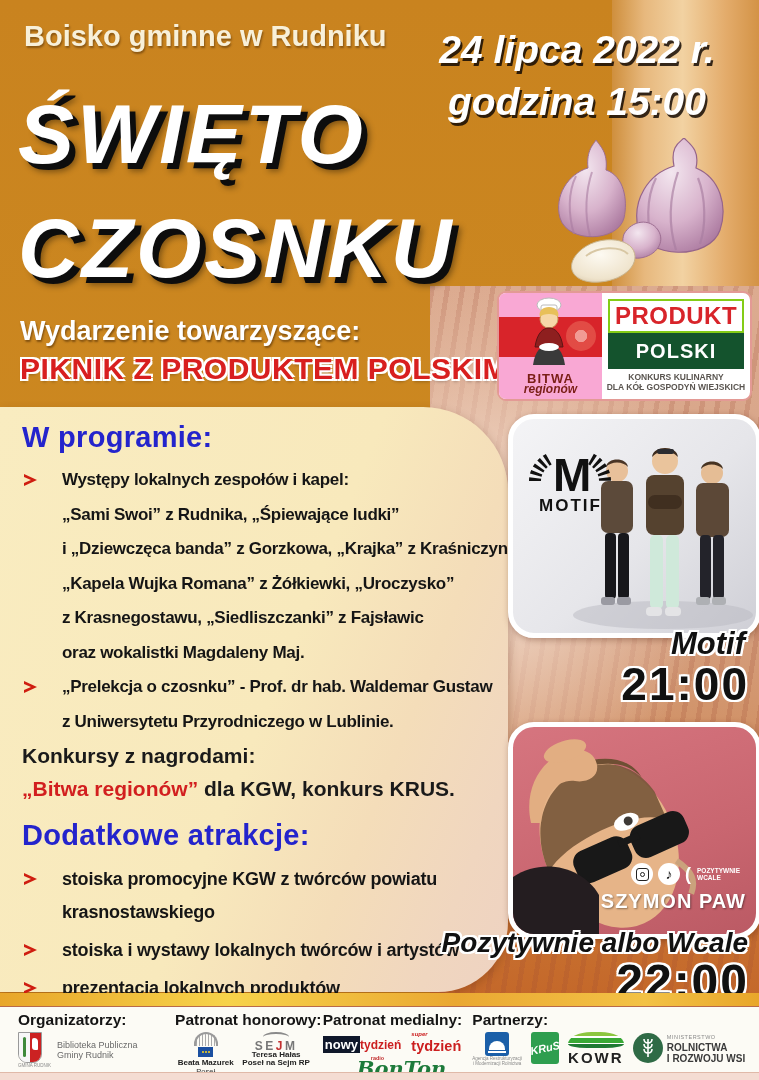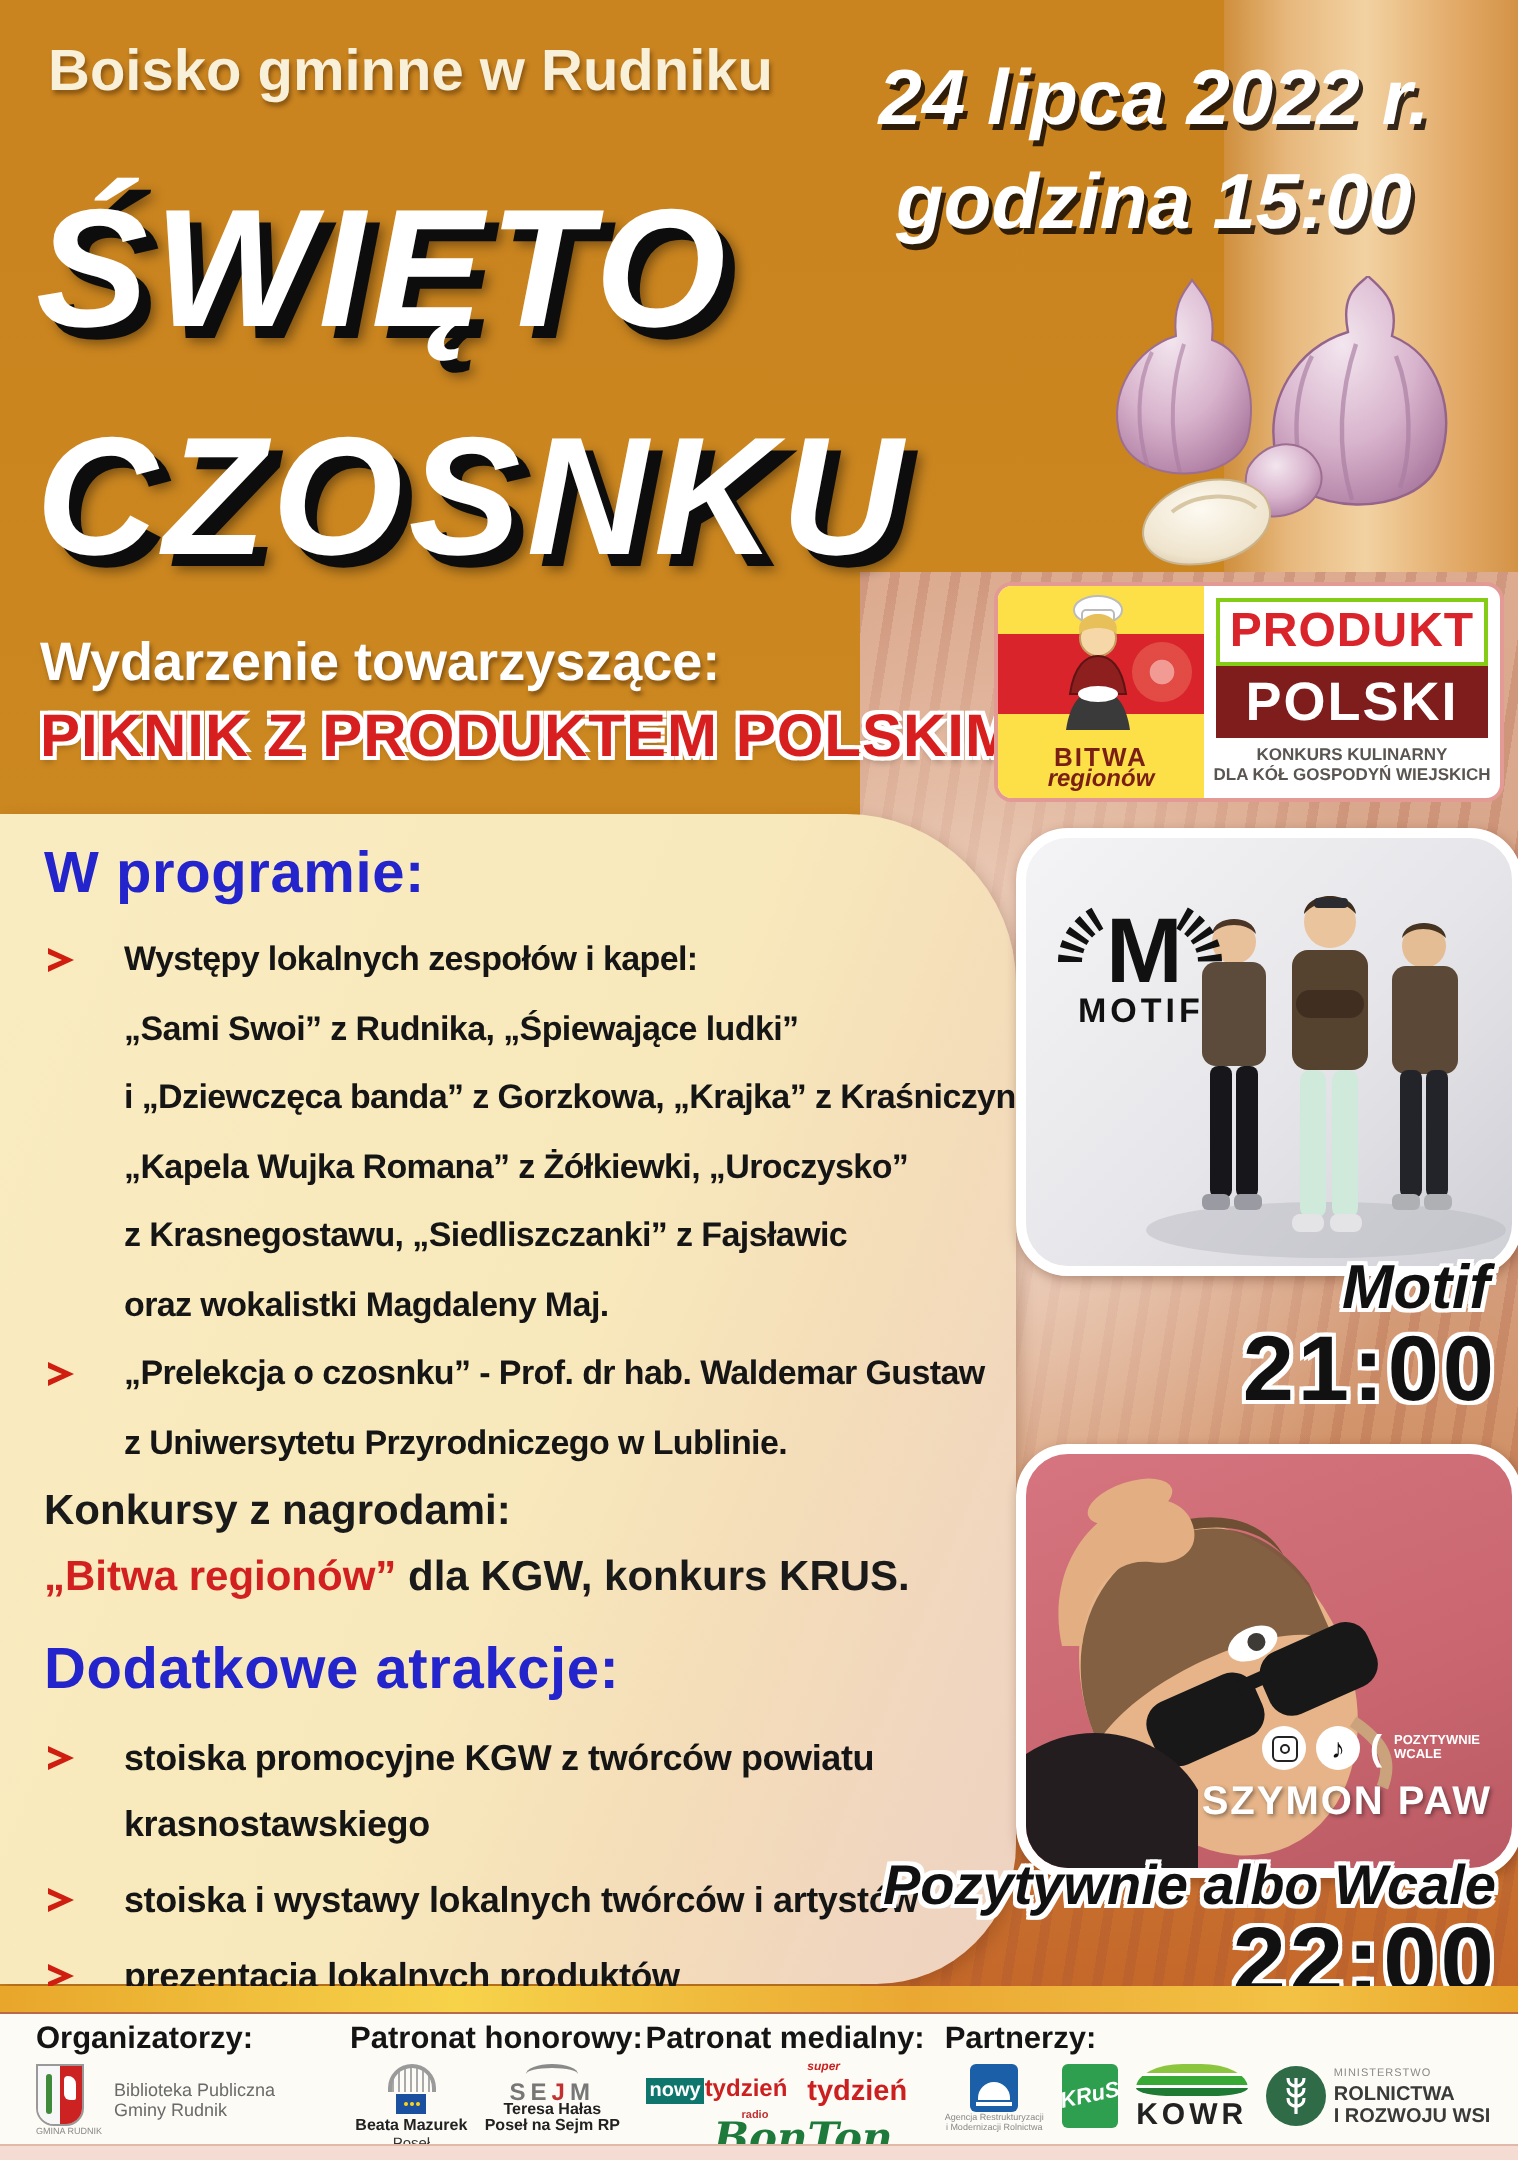--- a/index.html
+++ b/index.html
@@ -28,32 +28,32 @@
   .garlic{position:absolute;left:528px;top:138px;}
   
   .subevent-label{position:absolute;left:20px;top:316px;font-size:27px;font-weight:bold;color:#fff;
     text-shadow:1px 2px 2px rgba(60,30,0,.5);}
   .subevent-name{position:absolute;left:20px;top:352px;font-size:30px;font-weight:bold;color:#d81f1f;
     letter-spacing:.5px;
     text-shadow:-2px -2px 0 #fff,2px -2px 0 #fff,-2px 2px 0 #fff,2px 2px 0 #fff,0 3px 3px rgba(0,0,0,.25);}
   
   .pp-card{position:absolute;left:497px;top:291px;width:255px;height:110px;background:#fff;
     border:2px solid #e39a95;border-radius:9px;display:flex;overflow:hidden;box-sizing:border-box;}
-  .pp-left{position:relative;width:103px;height:100%;background:#fde047;}
+  .pp-left{position:relative;width:103px;height:100%;background:#f9a8d4;}
   .pp-redband{position:absolute;left:0;top:24px;width:100%;height:40px;background:#d8242a;}
   .pp-flower{position:absolute;right:6px;top:28px;width:30px;height:30px;border-radius:50%;
     background:radial-gradient(circle at 50% 50%,#f4a8a0 0 28%,#e35048 30% 100%);opacity:.9;}
   .pp-bitwa{position:absolute;left:0;bottom:4px;width:100%;text-align:center;color:#7a1f16;line-height:11px;}
   .pp-bitwa .b1{font-size:13px;font-weight:bold;letter-spacing:1px;}
   .pp-bitwa .b2{font-size:12px;font-weight:bold;font-style:italic;}
   .pp-right{position:relative;flex:1;padding-top:6px;text-align:center;}
   .pp-produkt{display:block;margin:0 auto;width:132px;background:#fff;border:2px solid #84cc16;
     color:#d8242a;font-size:24px;font-weight:bold;letter-spacing:.5px;line-height:30px;}
-  .pp-polski{display:block;margin:0 auto;width:136px;background:#7f1d1d;color:#fff;
-    font-size:27px;font-weight:bold;letter-spacing:1px;line-height:36px;}
+  .pp-polski{display:block;margin:0 auto;width:136px;background:#14532d;color:#fff;
+    font-size:20px;font-weight:bold;letter-spacing:1px;line-height:36px;}
   .pp-sub{margin-top:3px;color:#5a5550;font-weight:bold;font-size:8.5px;line-height:10px;}
   
   .panel{position:absolute;left:0;top:407px;width:508px;height:585px;
     border-radius:0 85px 70px 0;
     background:linear-gradient(112deg,#f9ecc0 0%,#f8e9bc 52%,#f4ddb9 72%,#f0d6bf 88%,#eed2c2 100%);
     box-shadow:2px 3px 8px rgba(90,40,10,.25);}
   .blue-heading{font-size:29px;font-weight:bold;color:#2424cc;letter-spacing:.3px;}
   .wprogramie{position:absolute;left:22px;top:14px;}
   .prog-line{position:relative;white-space:nowrap;padding-left:40px;font-size:17px;font-weight:600;
     letter-spacing:-.3px;color:#151515;line-height:34.5px;}
@@ -113,21 +113,21 @@
   .shield .sh-r{width:50%;background:#cc2222;position:relative;}
   .shield .sh-r:after{content:"";position:absolute;left:2px;top:5px;width:6px;height:12px;background:#fff;border-radius:2px 4px 1px 3px;}
   .eu-flag{width:15px;height:10px;background:#1b4fa0;display:flex;align-items:center;justify-content:center;gap:1px;}
   .eu-dot{width:2px;height:2px;border-radius:50%;background:#ffd617;}
   .eu-arc{width:20px;height:12px;border:2px solid #9a9a9a;border-bottom:none;border-radius:12px 12px 0 0;
     margin:0 auto 1px auto;background:repeating-linear-gradient(90deg,#aaa 0 1px,transparent 1px 3px);}
   .sejm-logo{text-align:center;}
   .sejm-roof{width:26px;height:8px;border-top:2px solid #8a8a8a;border-radius:50% 50% 0 0;margin:0 auto;}
   .sejm-letters{font-size:12px;font-weight:bold;letter-spacing:2.5px;color:#777;}
   .sejm-letters .redj{color:#c23030;}
-  .nt-box{background:#0f766e;color:#fff;font-weight:bold;font-size:10px;padding:1px 2px;}
+  .nt-box{background:#0f172a;color:#fff;font-weight:bold;font-size:13px;padding:1px 2px;}
   .nt-rest{color:#cc1f1f;font-weight:bold;font-size:12px;}
   .super-sm{display:block;color:#cc1f1f;font-weight:bold;font-style:italic;font-size:6px;line-height:5px;}
   .tydz-big{color:#cc1f1f;font-weight:bold;font-size:14.5px;line-height:13px;}
   .bonton{font-family:"DejaVu Serif",serif;font-style:italic;font-weight:bold;font-size:21px;color:#1d7a3a;line-height:18px;}
   .radio-sm{display:block;color:#c23030;font-weight:bold;font-size:5.5px;line-height:4px;margin-left:14px;}
   .arimr-sq{width:24px;height:24px;background:#1b5fa8;border-radius:3px;position:relative;margin:0 auto;}
   .arimr-sq:after{content:"";position:absolute;left:4px;top:9px;width:16px;height:9px;background:#fff;
     border-radius:10px 10px 0 0;}
   .arimr-sq:before{content:"";position:absolute;left:3px;top:19px;width:18px;height:2px;background:#fff;}
   .krus-sq{width:28px;height:32px;background:#2e9e4f;border-radius:3px;display:flex;align-items:center;justify-content:center;}

